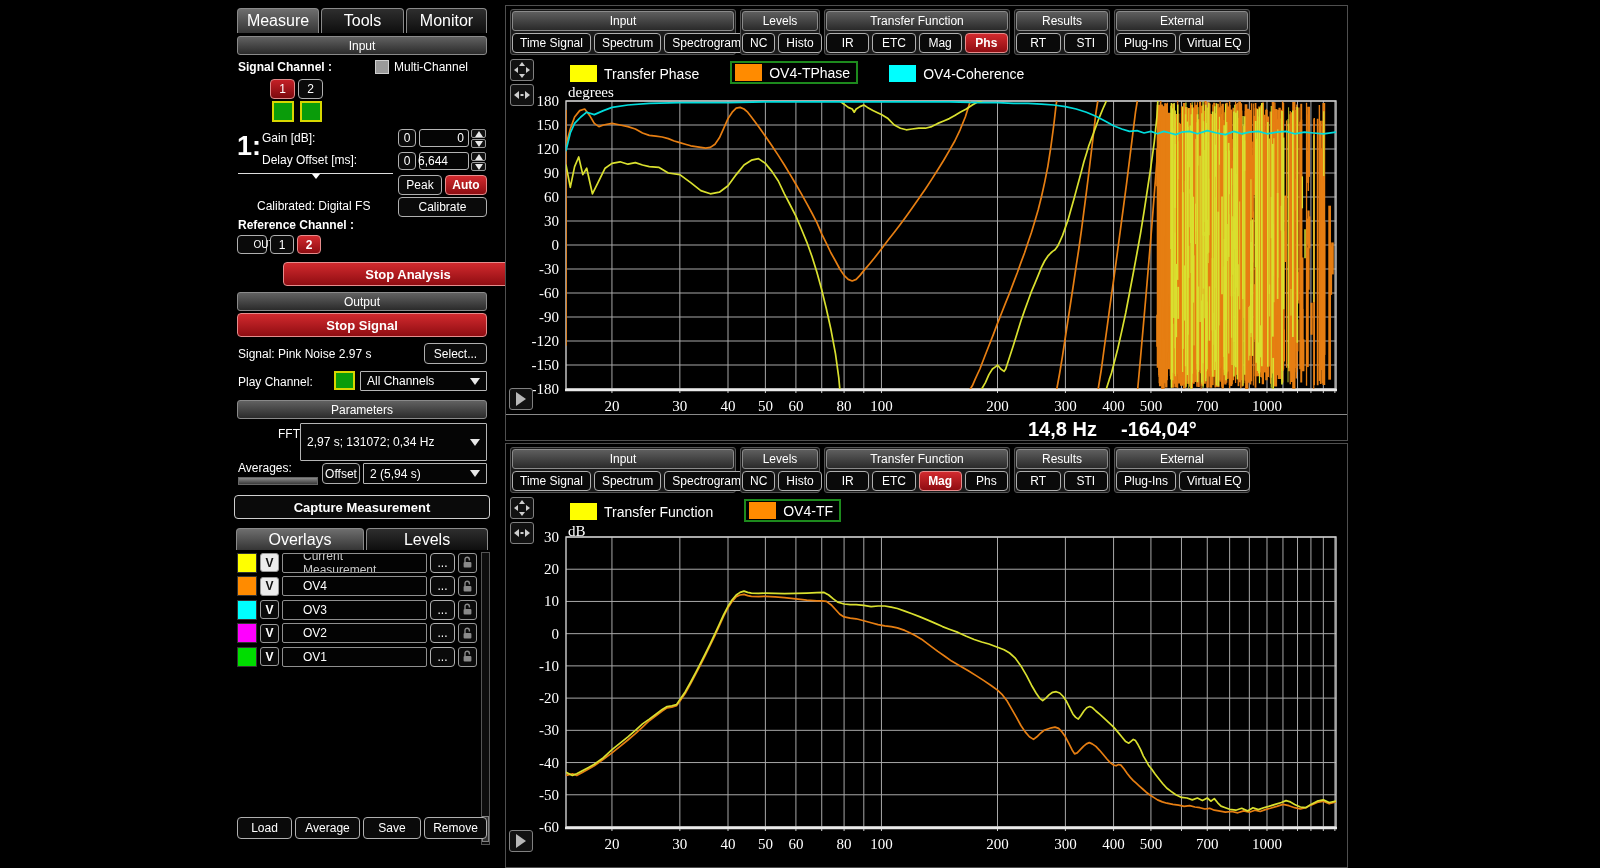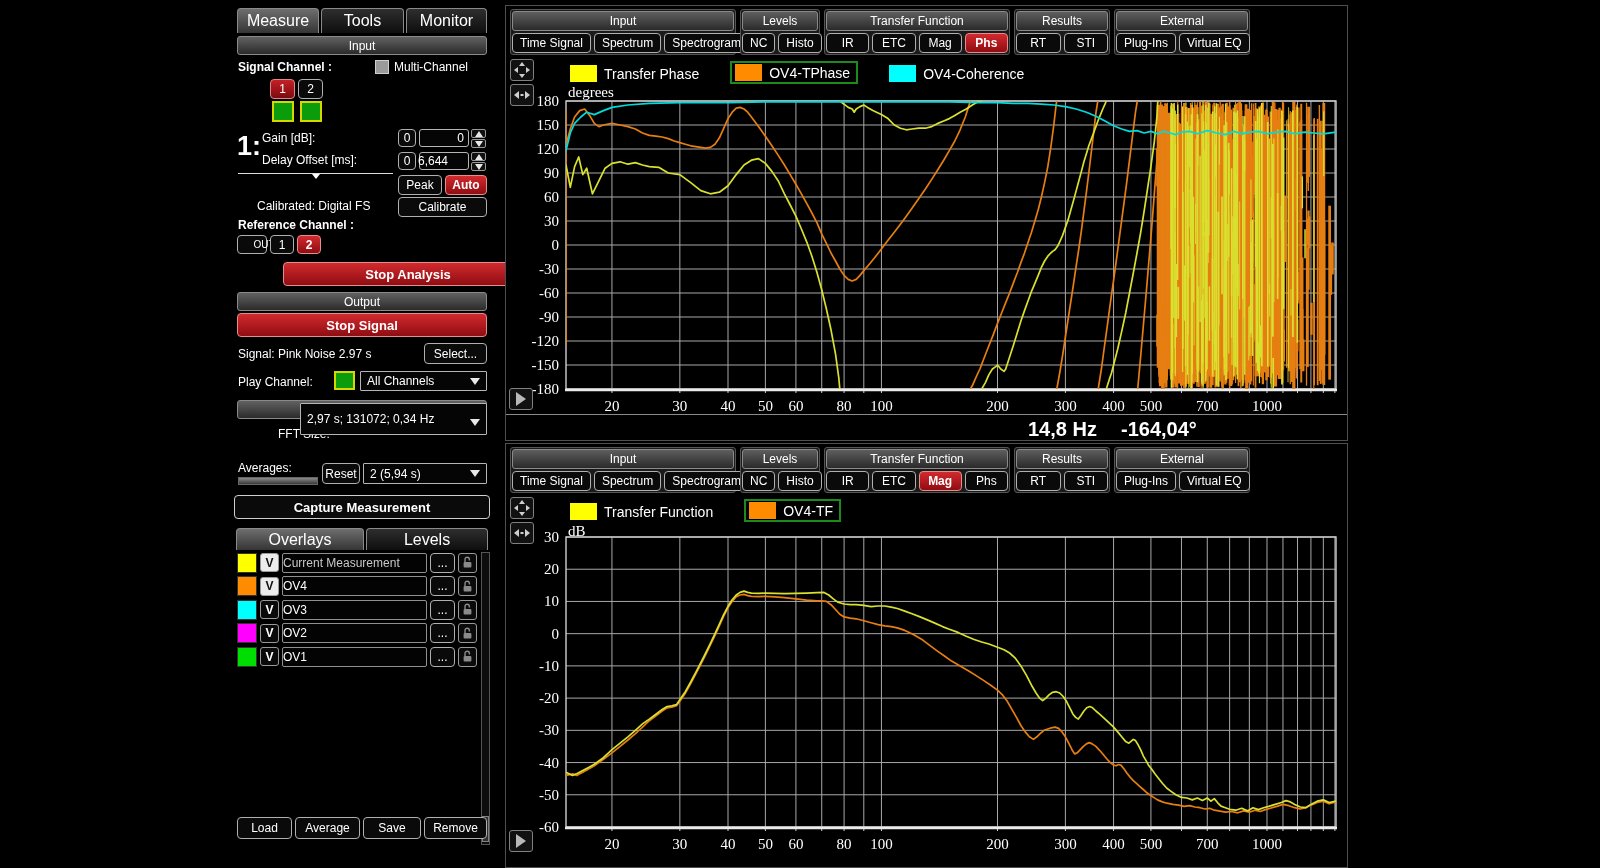--- a/index.html
+++ b/index.html
@@ -38,21 +38,21 @@
   .chk { width:14px; height:14px; background:#9a9a9a; border:1px solid #cfcfcf; }
 
   
   .ov-row { position:absolute; left:5px; width:240px; height:21px; display:flex; align-items:center; gap:3px; }
   .ov-sw { width:20px; height:20px; border:1px solid #333; flex:none; }
   .ov-v { width:19px; height:19px; border:1px solid #999; border-radius:3px; font-size:12px; font-weight:bold;
           display:flex; align-items:center; justify-content:center; flex:none; }
   .ov-v.on { background:#ececec; color:#111; }
   .ov-v.off { background:#0a0a0a; color:#fff; }
   .ov-name { flex:1; height:20px; background:#030303; border:1px solid #8f8f8f; border-radius:2px;
-             font-size:12px; padding:0 0; display:flex; align-items:center; overflow:hidden; }
+             font-size:12px; padding:0 20px; display:flex; align-items:center; overflow:hidden; }
   .ov-more { width:25px; height:20px; flex:none; }
   .ov-lock { width:19px; height:20px; flex:none; display:flex; align-items:center; justify-content:center;
              background:#0a0a0a; border:1px solid #999; border-radius:3px; }
 
   
   .chart-panel { background:#000; border:1px solid #4f4f4f; }
   #top-panel { left:505px; top:5px; width:843px; height:436px; }
   #bottom-panel { left:505px; top:443px; width:843px; height:425px; }
   .groups-row { position:absolute; left:4px; top:3px; display:flex; gap:4px; }
   .tab-group { background:#1a1a1a; border:1px solid #555; border-radius:3px; padding:1px; }
@@ -145,28 +145,28 @@
 
     <div class="abs lbl" style="left:6px;top:375px;">Play Channel:</div>
     <div class="abs" style="left:102px;top:371px;width:21px;height:19px;background:#0a9c0a;border:2px solid #d7d700;"></div>
     <div class="abs dd" style="left:128px;top:371px;width:127px;height:20px;">
       <span>All Channels</span>
       <div class="dd-arrow"></div>
     </div>
 
     <div class="abs hdrbar" style="left:5px;top:400px;width:250px;height:19px;">Parameters</div>
     <div class="abs lbl" style="left:6px;top:427px;margin-left:40px;">FFT Size:</div>
-    <div class="abs dd" style="left:68px;top:403px;width:187px;height:32px;align-items:flex-end;">
+    <div class="abs dd" style="left:68px;top:423px;width:187px;height:38px;">
       <span>2,97 s; 131072; 0,34 Hz</span>
       <div class="dd-arrow"></div>
     </div>
 
     <div class="abs lbl" style="left:6px;top:461px;">Averages:</div>
     <div class="abs" style="left:6px;top:477px;width:80px;height:8px;background:linear-gradient(#8a8a8a,#3a3a3a);border:1px solid #666;"></div>
-    <div class="abs btn" style="left:90px;top:463px;width:38px;height:21px;">Reset</div>
+    <div class="abs btn" style="left:90px;top:463px;width:38px;height:21px;">Offset</div>
     <div class="abs dd" style="left:131px;top:463px;width:124px;height:21px;">
       <span>2 (5,94 s)</span>
       <div class="dd-arrow"></div>
     </div>
 
     <div class="abs btn" style="left:2px;top:495px;width:256px;height:24px;font-size:13px;font-weight:bold;border-color:#cfcfcf;">Capture Measurement</div>
 
     <div class="abs main-tab active" style="left:4px;top:528px;width:128px;height:22px;">Overlays</div>
     <div class="abs main-tab" style="left:134px;top:528px;width:122px;height:22px;">Levels</div>
 

